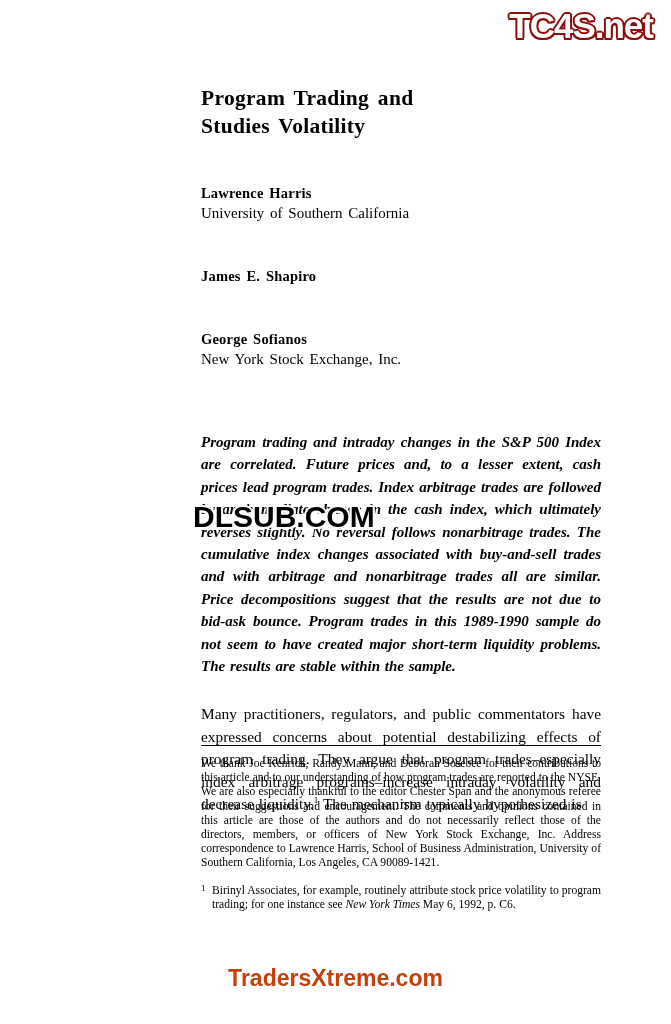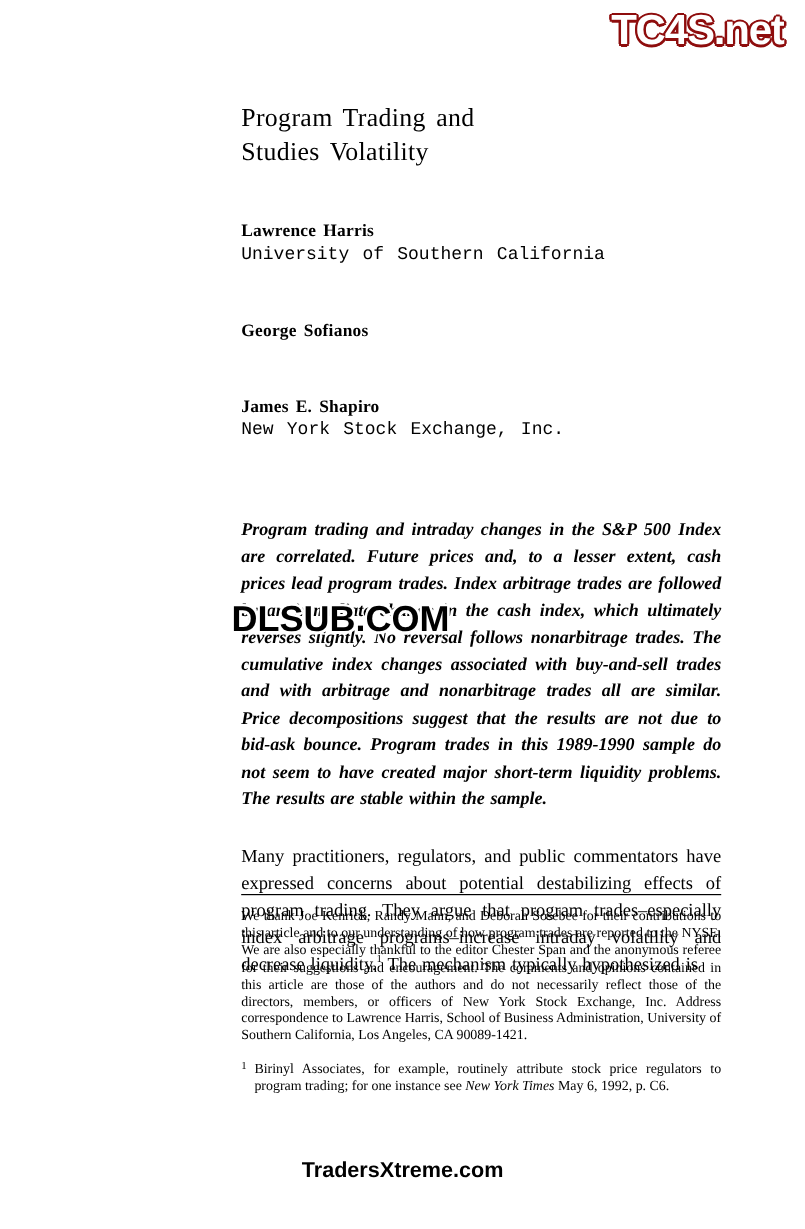--- a/index.html
+++ b/index.html
@@ -54,40 +54,40 @@
     z-index: 5;
   }
   .wm-bottom {
     position: absolute;
     left: 0;
     right: 0;
     top: 965px;
     text-align: center;
     font-family: "Liberation Sans", sans-serif;
     font-weight: bold;
-    font-size: 18px;
-    color: #000000;
+    font-size: 23px;
+    color: #c2410c;
     text-shadow:
       -1.5px -1.5px 0 #ffffff, 1.5px -1.5px 0 #ffffff,
       -1.5px 1.5px 0 #ffffff, 1.5px 1.5px 0 #ffffff,
       0 2px 0 #ffffff, 2px 0 0 #ffffff, -2px 0 0 #ffffff, 0 -2px 0 #ffffff;
     z-index: 5;
   }
 
   
   .content {
     position: absolute;
     left: 201px;
     top: 84px;
     width: 400px;
   }
 
   .title {
     font-family: "Liberation Serif", serif;
-    font-weight: normal;
+    font-weight: bold;
     font-size: 21.5px;
     line-height: 28px;
     letter-spacing: 0.3px;
     word-spacing: 3px;
     margin: 0 0 22px 0;
   }
   .title span { display: block; }
 
   .author-block { margin-bottom: 17px; }
   .author-name {
@@ -95,21 +95,20 @@
     font-size: 14.5px;
     line-height: 19px;
     letter-spacing: 0.2px;
     word-spacing: 2px;
     margin-top: 44px;
   }
   .author-affil {
     font-size: 15px;
     line-height: 20px;
     word-spacing: 2px;
-    font-family: Liberation Mono, monospace;
   }
 
   .abstract {
     margin-top: 62px;
     font-style: italic;
     font-weight: bold;
     font-size: 15px;
     line-height: 22.4px;
     text-align: justify;
     word-spacing: 1px;
@@ -183,37 +182,37 @@
       <span>Program  Trading  and</span>
       <span>Studies   Volatility</span>
     </h1>
 
     <div class="author-block">
       <div class="author-name">Lawrence  Harris</div>
       <div class="author-affil">University  of  Southern  California</div>
     </div>
 
     <div class="author-block">
+      <div class="author-name">James E.  Shapiro</div>
       <div class="author-name">George  Sofianos</div>
-      <div class="author-name">James E.  Shapiro</div>
       <div class="author-affil">New  York  Stock  Exchange,  Inc.</div>
     </div>
 
     <div class="abstract">Program trading and intraday changes in the S&amp;P 500 Index are correlated. Future prices and, to a lesser extent, cash prices lead program trades. Index arbitrage trades are followed by an immediate change in the cash index, which ultimately reverses slightly. No reversal follows nonarbitrage trades. The cumulative index changes associated with buy-and-sell trades and with arbitrage and nonarbitrage trades all are similar. Price decompositions suggest that the results are not due to bid-ask bounce. Program trades in this 1989-1990 sample do not seem to have created major short-term liquidity problems. The results are stable within the sample.</div>
 
     <div class="body-para"><span>Many practitioners, regulators, and public commentators have expressed concerns about potential destabilizing effects of program trading. They argue that program trades–especially index arbitrage programs–increase intraday volatility and decrease liquidity.</span><sup class="fnref">1</sup><span> The mechanism typically hypothesized is</span></div>
 
   </div>
 
   <div class="rule"></div>
 
   <div class="footnotes">
     <p class="fn-ack">We thank Joe Kenrick, Randy Mann, and Deborah Sosebee for their contributions to this article and to our understanding of how program trades are reported to the NYSE. We are also especially thankful to the editor Chester Span and the anonymous referee for their suggestions and encouragement. The comments and opinions contained in this article are those of the authors and do not necessarily reflect those of the directors, members, or officers of New York Stock Exchange, Inc. Address correspondence to Lawrence Harris, School of Business Administration, University of Southern California, Los Angeles, CA 90089-1421.</p>
     <p class="fn-num">
-      <span class="fn-marker">1</span><span>Birinyl Associates, for example, routinely attribute stock price regulators to program trading; for one instance see </span><span class="fn-italic">New York Times</span><span> May 6, 1992, p. C6.</span>
+      <span class="fn-marker">1</span><span>Birinyl Associates, for example, routinely attribute stock price volatility to program trading; for one instance see </span><span class="fn-italic">New York Times</span><span> May 6, 1992, p. C6.</span>
     </p>
   </div>
 
 
   <div class="wm-mid">DLSUB.COM</div>
 
   <div class="wm-bottom">TradersXtreme.com</div>
 
 </div>
 

